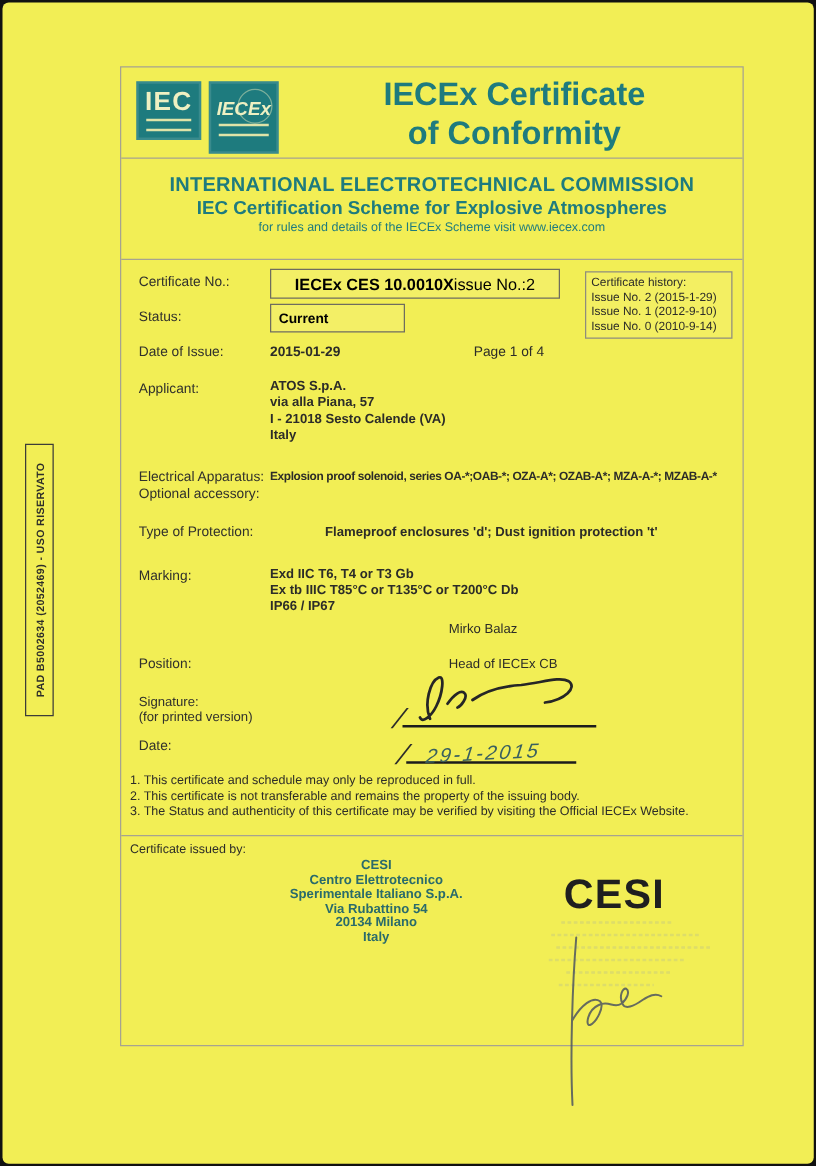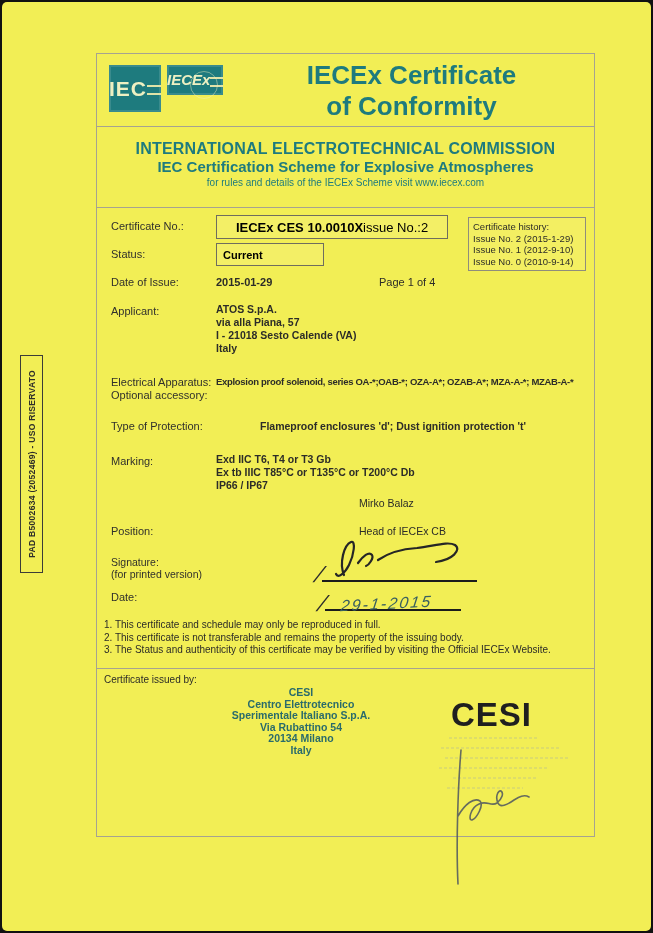--- a/index.html
+++ b/index.html
@@ -8,24 +8,24 @@
 
   
   .side-box{position:absolute;left:18px;top:353px;width:21px;height:216px;border:1px solid #3c3c38;display:flex;align-items:center;justify-content:center;}
   .side-box span{writing-mode:vertical-rl;transform:rotate(180deg);font-size:8.5px;font-weight:bold;letter-spacing:.3px;color:#2e2e2a;white-space:nowrap;}
 
   
   .frame{position:absolute;left:94px;top:51px;width:497px;height:782px;border:1px solid #a6a390;}
 
   
   .hdr{position:relative;height:72px;border-bottom:1px solid #a6a390;}
-  .logo{position:absolute;top:11px;background:var(--teal,#1e7b7e);color:#eef0c2;display:flex;flex-direction:row;align-items:center;justify-content:center;box-shadow:inset 0 0 0 2px rgba(255,255,255,.12);}
+  .logo{position:absolute;top:11px;background:var(--teal,#1e7b7e);color:#eef0c2;display:flex;flex-direction:column;align-items:center;justify-content:center;box-shadow:inset 0 0 0 2px rgba(255,255,255,.12);}
   .logo-iec{left:12px;width:52px;height:47px;}
   .logo-iec .t{font-size:21px;font-weight:bold;letter-spacing:1px;line-height:20px;}
-  .logo-iecex{left:70px;width:56px;height:30px;}
+  .logo-iecex{left:70px;width:56px;height:58px;}
   .logo-iecex .t{font-size:15px;font-weight:bold;font-style:italic;line-height:16px;}
   .logo .bars{width:70%;height:6px;border-top:2px solid #dfe3a8;border-bottom:2px solid #dfe3a8;margin-top:3px;}
   .logo-iecex .globe{position:absolute;right:5px;top:6px;width:26px;height:26px;border-radius:50%;border:1px solid rgba(240,240,190,.45);}
   .title{position:absolute;left:140px;right:8px;top:6px;text-align:center;color:var(--teal,#1e7b7e);font-weight:bold;font-size:26px;line-height:31px;}
 
   
   .comm{position:relative;height:80px;border-bottom:1px solid #a6a390;text-align:center;color:var(--teal,#1e7b7e);}
   .comm .l1{padding-top:13px;font-size:16px;font-weight:bold;letter-spacing:.2px;}
   .comm .l2{font-size:15px;font-weight:bold;}
   .comm .l3{font-size:10px;margin-top:2px;}

